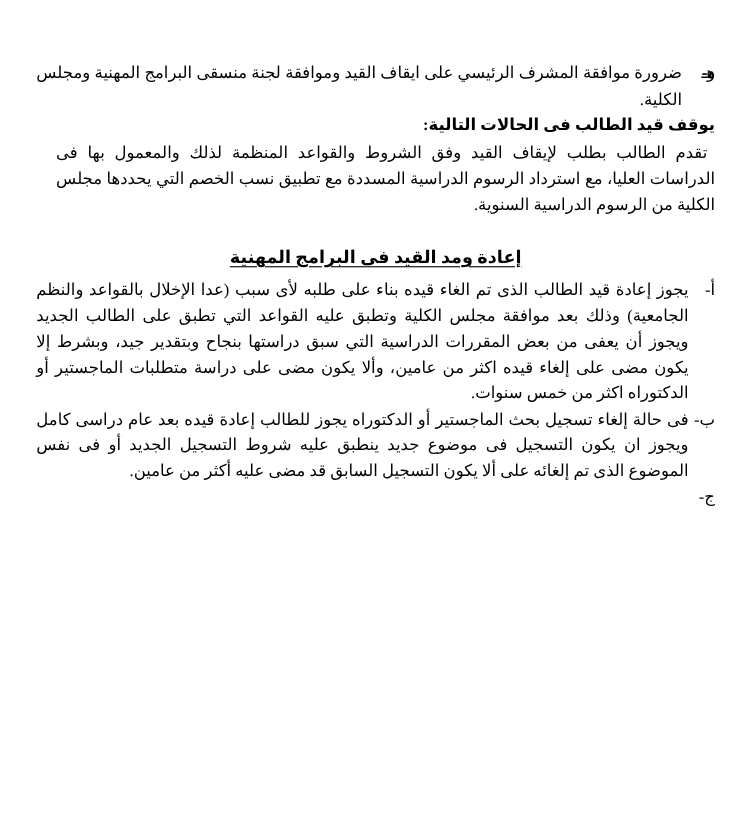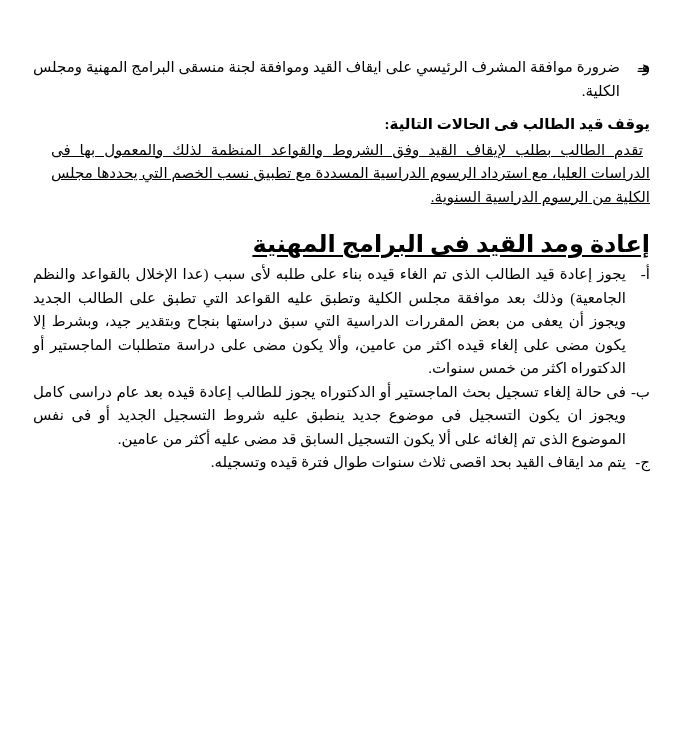--- a/index.html
+++ b/index.html
@@ -33,36 +33,36 @@
   .list-1 .li { padding-right: 30px; }
   .list-2 .li { padding-right: 24px; }
   .li .marker {
     position: absolute;
     right: 0;
     top: 0;
     white-space: nowrap;
   }
   .heading-bold {
     font-weight: bold;
-    margin: 10px 0 2px 0;
+    margin: 0 0 2px 0;
     text-align: right;
   }
   .para {
     text-align: justify;
     text-indent: 7px;
     margin: 0 0 22px 18px;
-    text-decoration: underline;
   }
   .heading-underlined {
     font-weight: bold;
-    font-size: 24px;
+    font-size: 16px;
     line-height: 27px;
     text-decoration: underline;
     text-underline-offset: 3px;
     margin: 0 0 5px 0;
+    text-align: center;
   }
 </style>
 </head>
 <body>
 
 <div class="page">
   <div class="content">
 
     <div class="list list-1">
       <div class="li">
@@ -87,18 +87,17 @@
       <div class="li">
         <span class="marker">أ-</span>
         <span class="li-text">يجوز إعادة قيد الطالب الذى تم الغاء قيده بناء على طلبه لأى سبب (عدا الإخلال بالقواعد والنظم الجامعية) وذلك بعد موافقة مجلس الكلية وتطبق عليه القواعد التي تطبق على الطالب الجديد ويجوز أن يعفى من بعض المقررات الدراسية التي سبق دراستها بنجاح وبتقدير جيد، وبشرط إلا يكون مضى على إلغاء قيده اكثر من عامين، وألا يكون مضى على دراسة متطلبات الماجستير أو الدكتوراه اكثر من خمس سنوات.</span>
       </div>
       <div class="li">
         <span class="marker">ب-</span>
         <span class="li-text">فى حالة إلغاء تسجيل بحث الماجستير أو الدكتوراه يجوز للطالب إعادة قيده بعد عام دراسى كامل ويجوز ان يكون التسجيل فى موضوع جديد ينطبق عليه شروط التسجيل الجديد أو فى نفس الموضوع الذى تم إلغائه على ألا يكون التسجيل السابق قد مضى عليه أكثر من عامين.</span>
       </div>
       <div class="li">
         <span class="marker">ج-</span>
-        <span class="li-text">يتم مد ايقاف القيد بحد اقصى ثلاث سنوات طوال فترة قيده وتسجيله.</span>
       </div>
     </div>
 
   </div>
 </div>
 
 </body></html>

